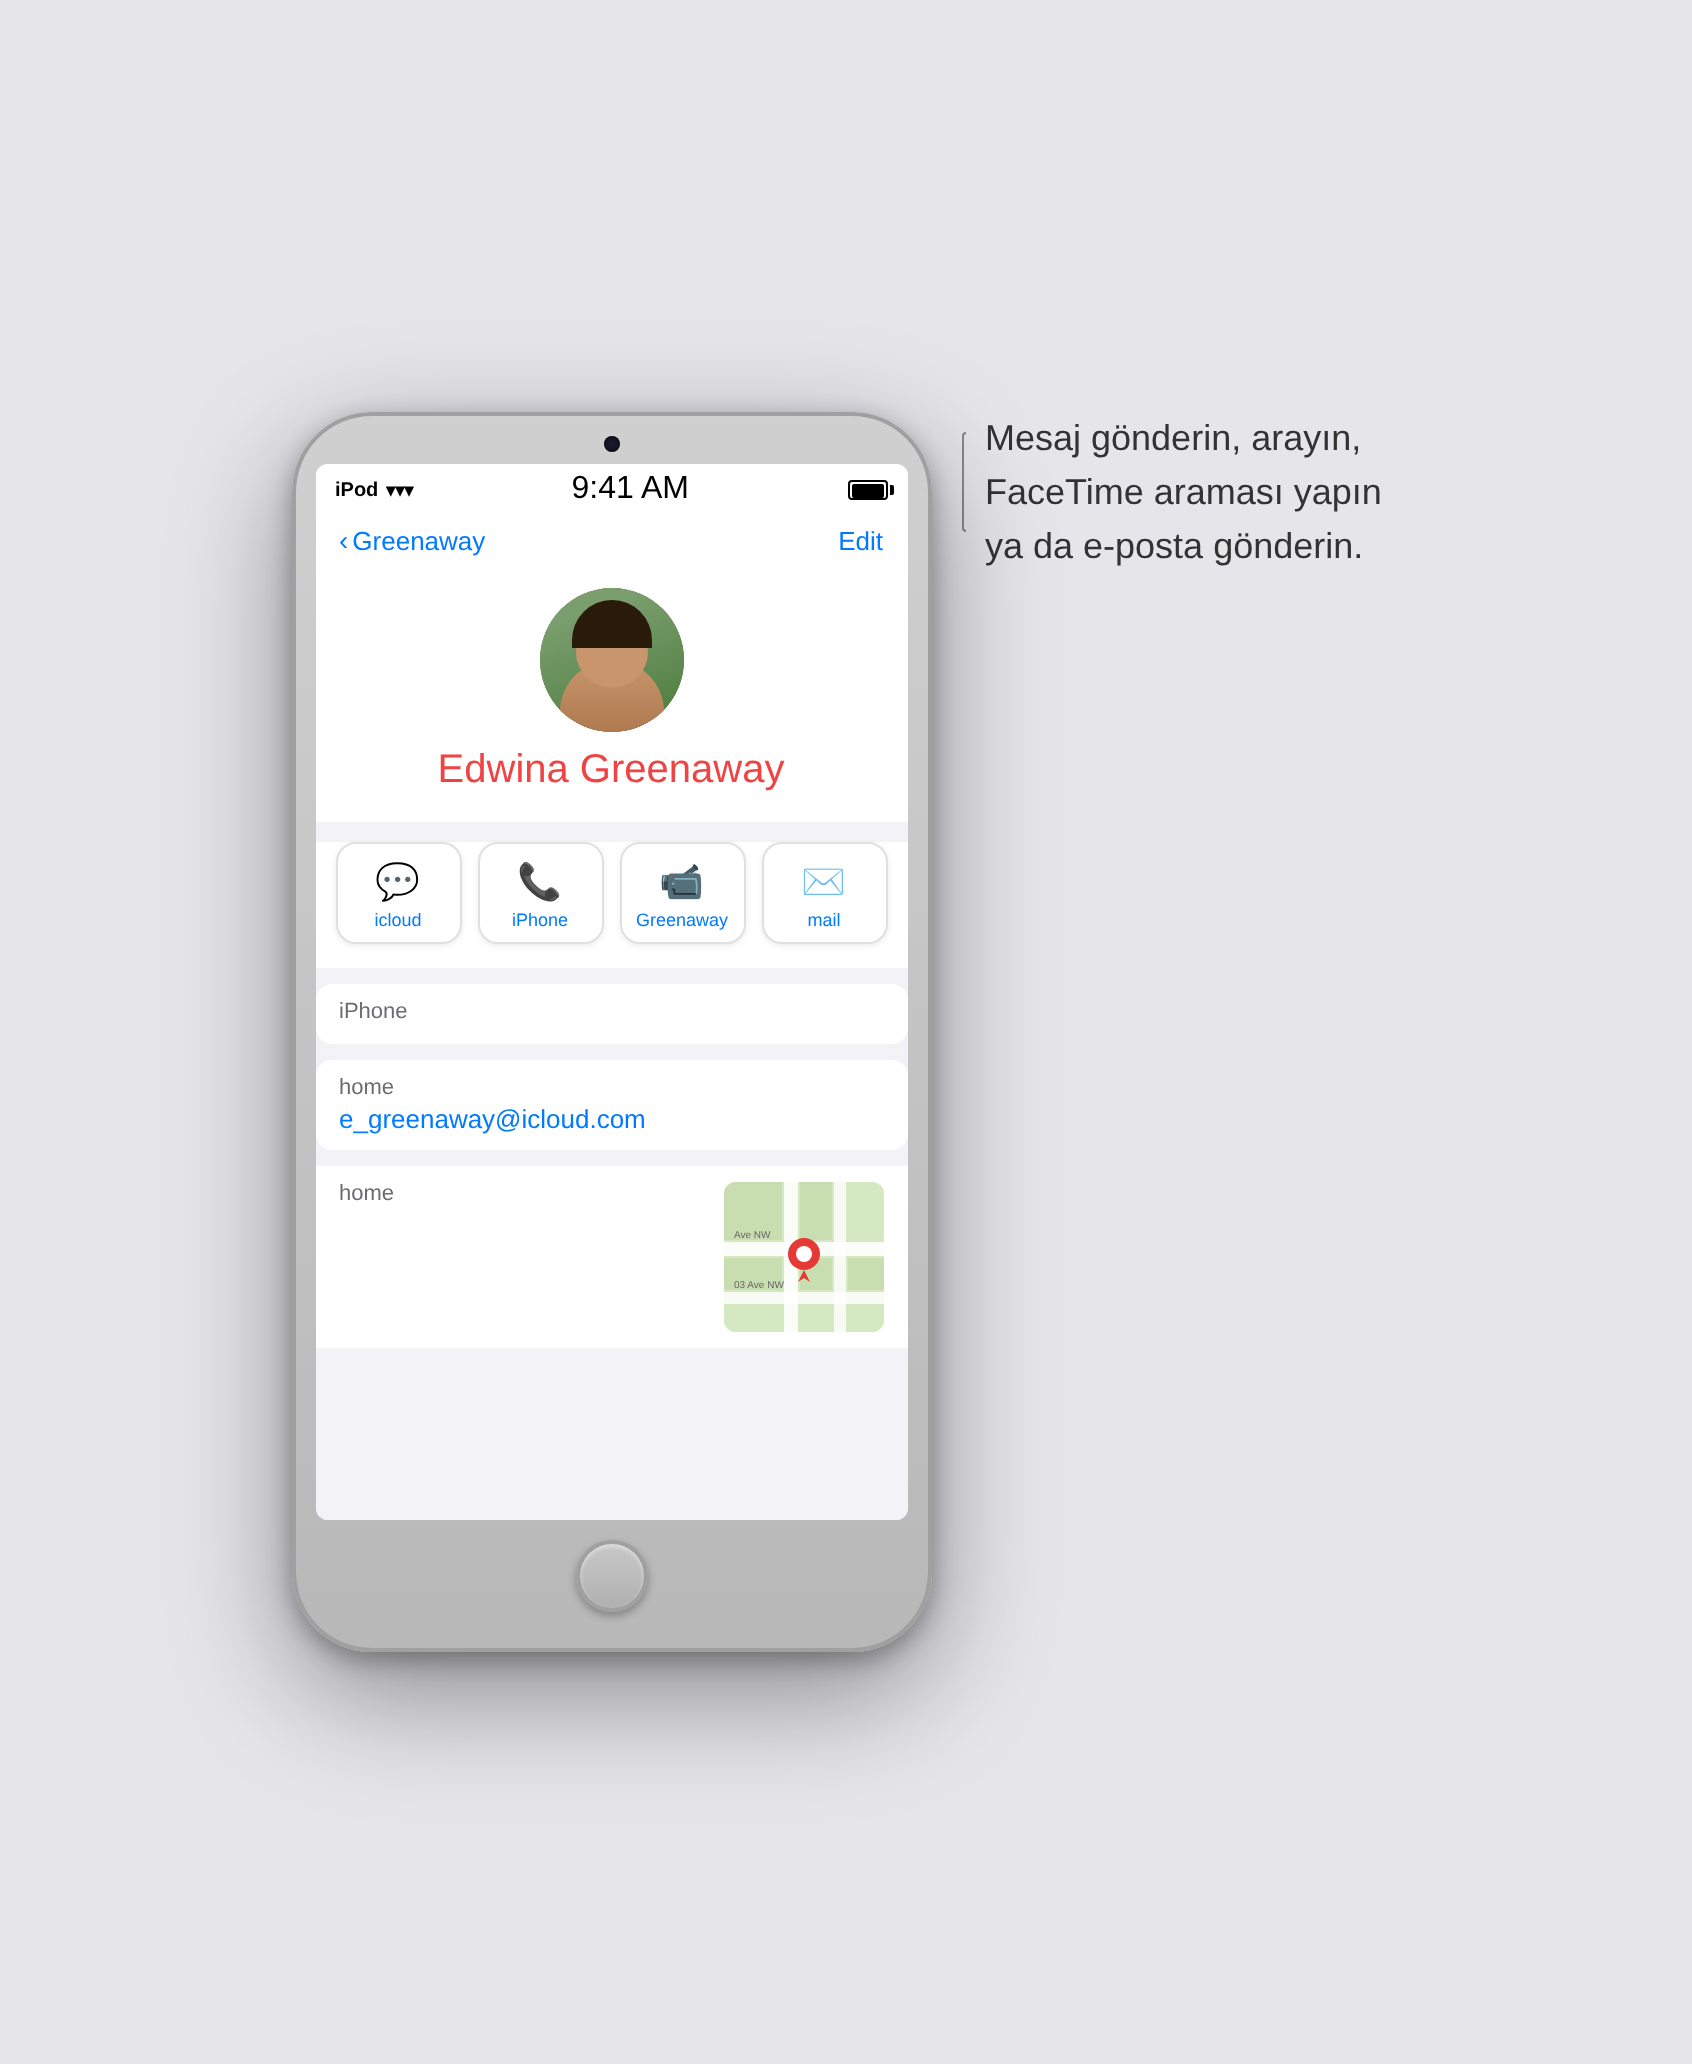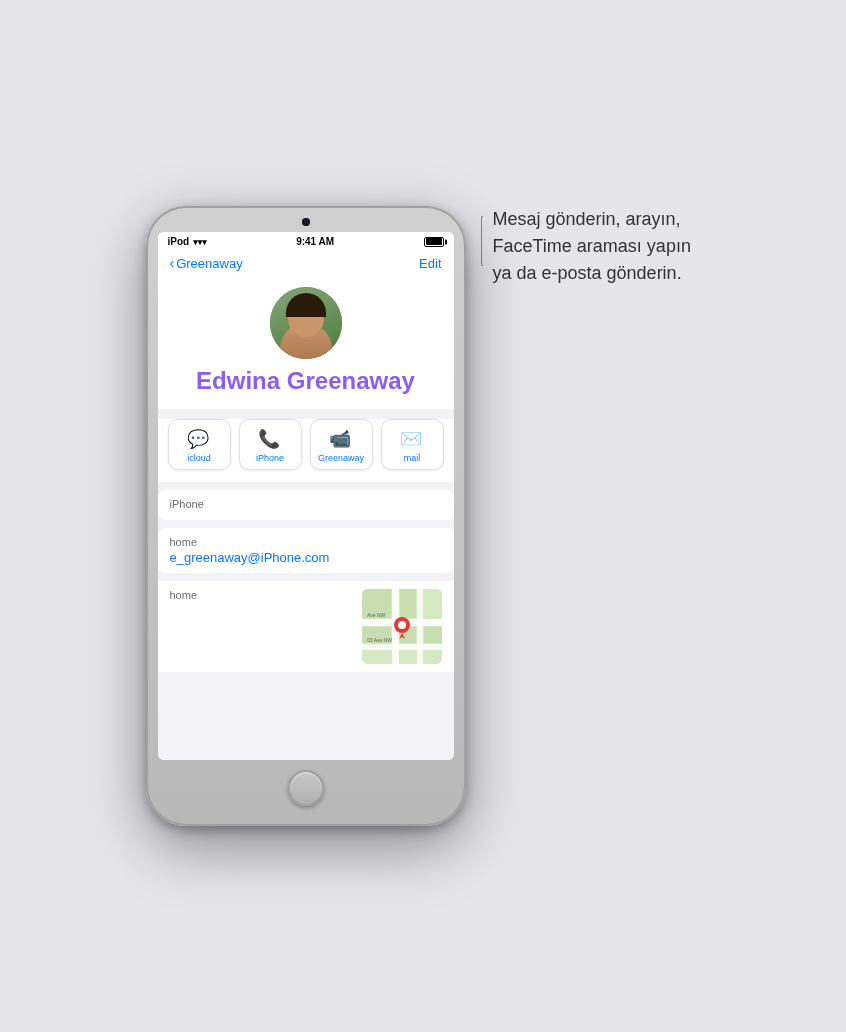--- a/index.html
+++ b/index.html
@@ -72,22 +72,22 @@
       font-weight: 600;
       color: #000;
       display: flex;
       align-items: center;
       gap: 4px;
     }
     .wifi-icon {
       font-size: 9px;
     }
     .status-time {
-      font-size: 10px;
-      font-weight: 700;
+      font-size: 16px;
+      font-weight: 400;
       color: #000;
     }
     .status-right {
       display: flex;
       align-items: center;
       gap: 3px;
     }
     .battery {
       width: 20px;
       height: 10px;
@@ -206,23 +206,23 @@
       top: 6px;
       left: 50%;
       transform: translateX(-50%);
       width: 40px;
       height: 24px;
       background: #2a1a0a;
       border-radius: 20px 20px 0 0;
       z-index: 2;
     }
     .contact-name {
-      font-size: 24px;
-      font-weight: 700;
-      color: #8b5cf6;
+      font-size: 20px;
+      font-weight: 400;
+      color: #ef4444;
       text-align: center;
     }
 
     
     .action-row {
       display: flex;
       gap: 8px;
       padding: 0 10px;
       margin-top: 10px;
       background: #fff;
@@ -407,21 +407,21 @@
             <span class="action-label">mail</span>
           </div>
         </div>
 
         <div class="info-section">
           <div class="info-label">iPhone</div>
         </div>
 
         <div class="info-section">
           <div class="info-label">home</div>
-          <div class="info-value">e_greenaway@iPhone.com</div>
+          <div class="info-value">e_greenaway@icloud.com</div>
         </div>
 
         <div class="address-section">
           <div class="address-text">
             <div class="address-label">home</div>
           </div>
           <div class="map-thumbnail">
             <svg class="map-svg" viewBox="0 0 80 75" xmlns="http://www.w3.org/2000/svg">
 
               <rect width="80" height="75" fill="#d4e8c2"></rect>

